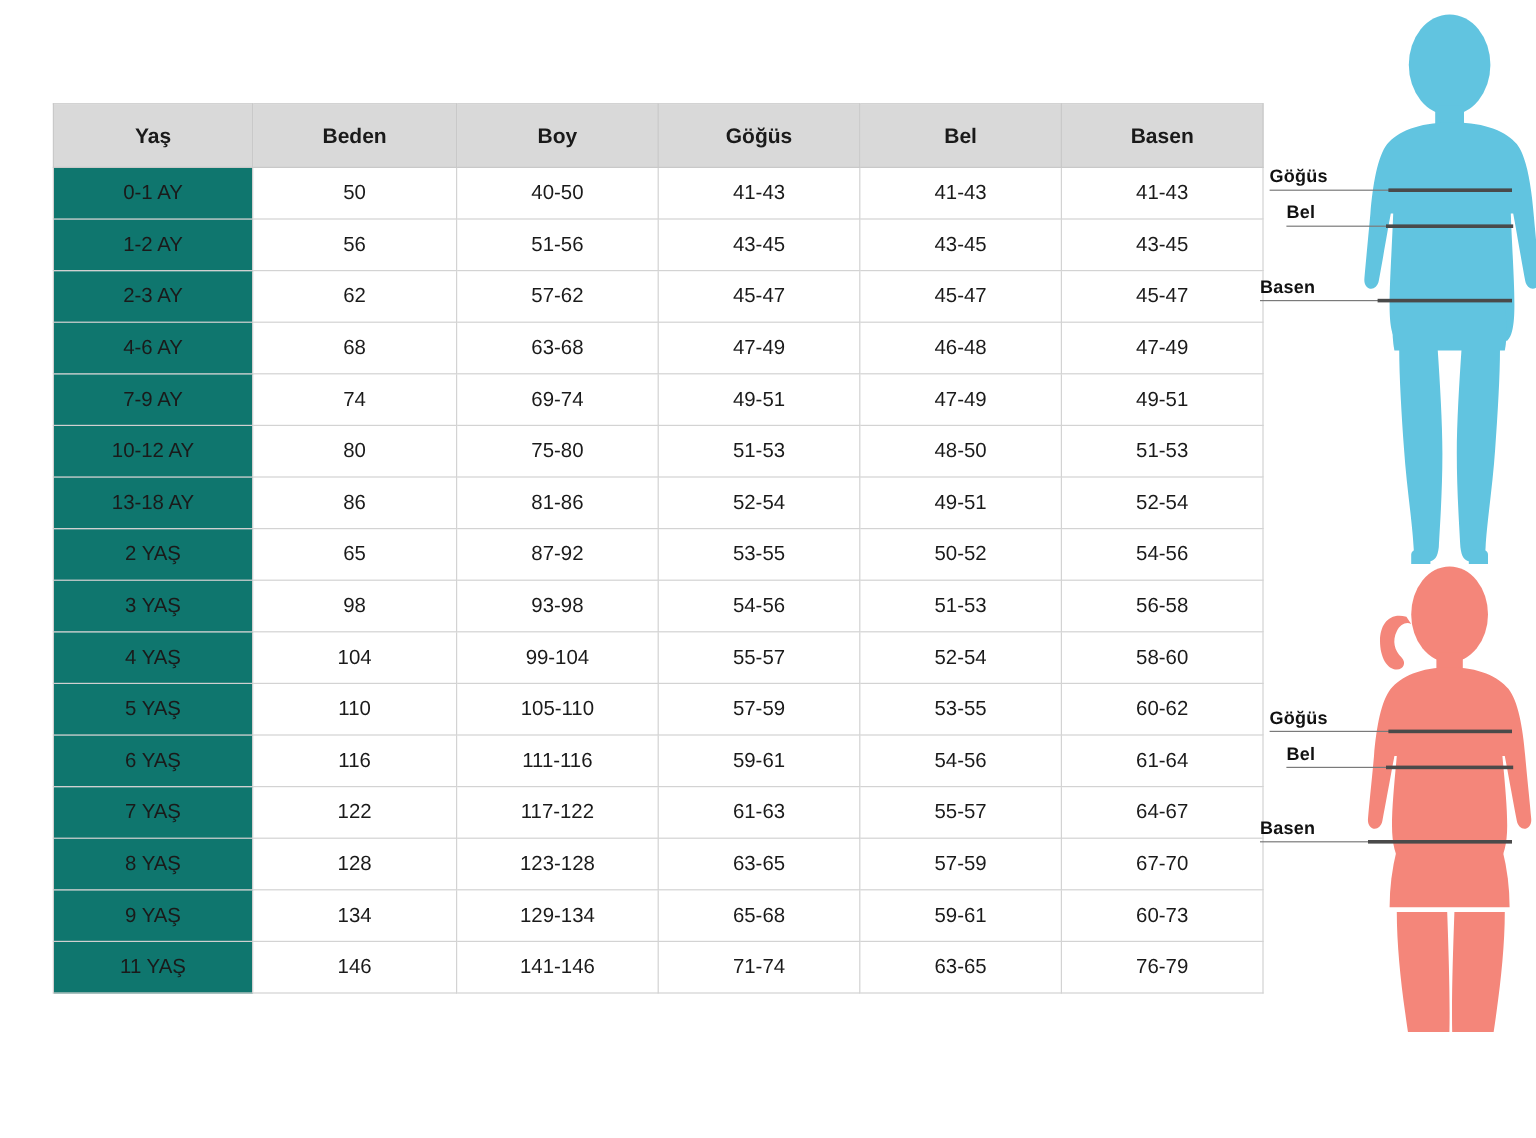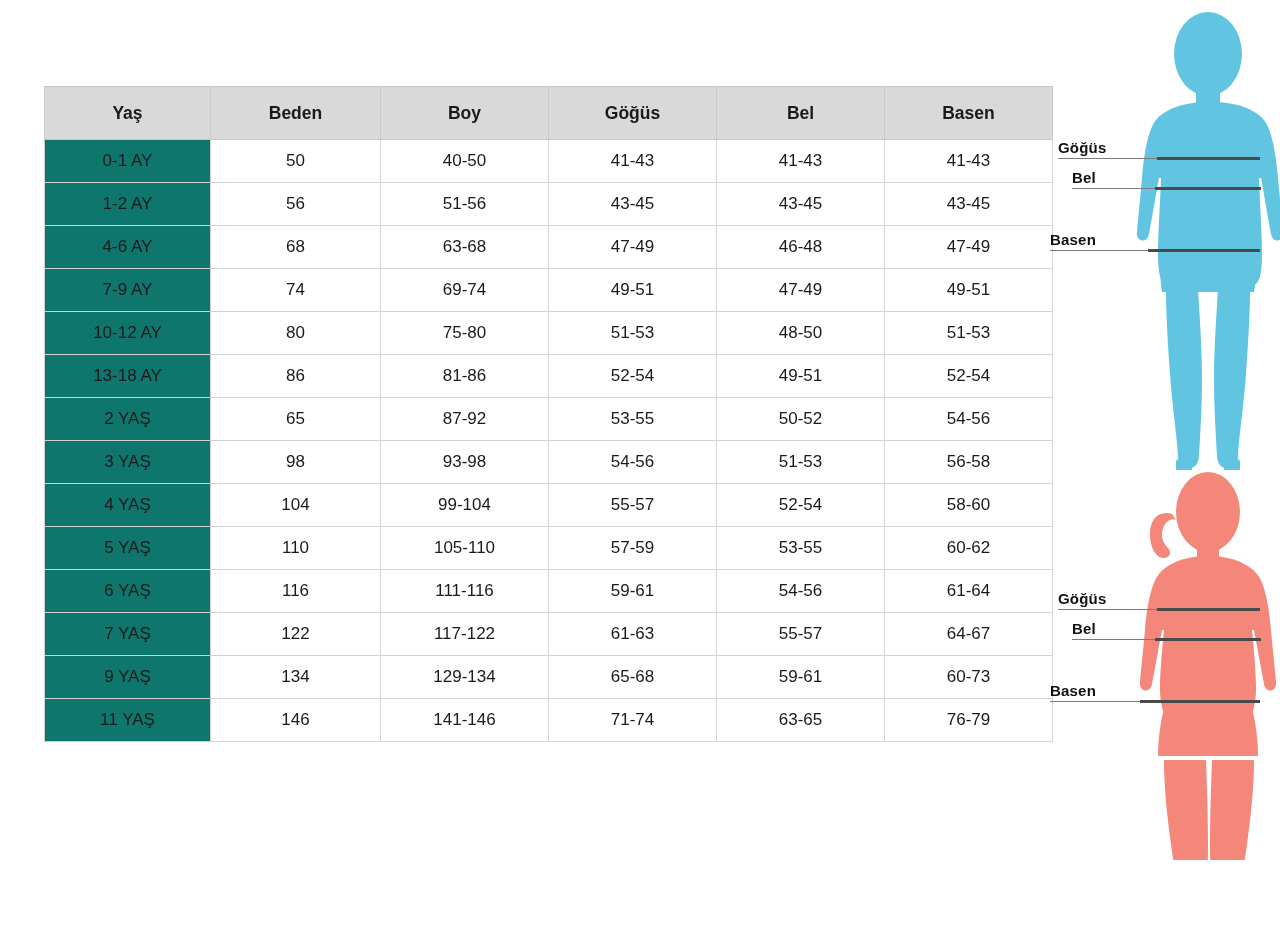--- a/index.html
+++ b/index.html
@@ -155,20 +155,28 @@
         </tr>
         <tr>
           <td class="age-cell">1-2 AY</td>
           <td>56</td>
           <td>51-56</td>
           <td>43-45</td>
           <td>43-45</td>
           <td>43-45</td>
         </tr>
         <tr>
+          <td class="age-cell">2-3 AY</td>
+          <td>62</td>
+          <td>57-62</td>
+          <td>45-47</td>
+          <td>45-47</td>
+          <td>45-47</td>
+        </tr>
+        <tr>
           <td class="age-cell">4-6 AY</td>
           <td>68</td>
           <td>63-68</td>
           <td>47-49</td>
           <td>46-48</td>
           <td>47-49</td>
         </tr>
         <tr>
           <td class="age-cell">7-9 AY</td>
           <td>74</td>
@@ -233,20 +241,28 @@
           <td>54-56</td>
           <td>61-64</td>
         </tr>
         <tr>
           <td class="age-cell">7 YAŞ</td>
           <td>122</td>
           <td>117-122</td>
           <td>61-63</td>
           <td>55-57</td>
           <td>64-67</td>
+        </tr>
+        <tr>
+          <td class="age-cell">8 YAŞ</td>
+          <td>128</td>
+          <td>123-128</td>
+          <td>63-65</td>
+          <td>57-59</td>
+          <td>67-70</td>
         </tr>
         <tr>
           <td class="age-cell">9 YAŞ</td>
           <td>134</td>
           <td>129-134</td>
           <td>65-68</td>
           <td>59-61</td>
           <td>60-73</td>
         </tr>
         <tr>

